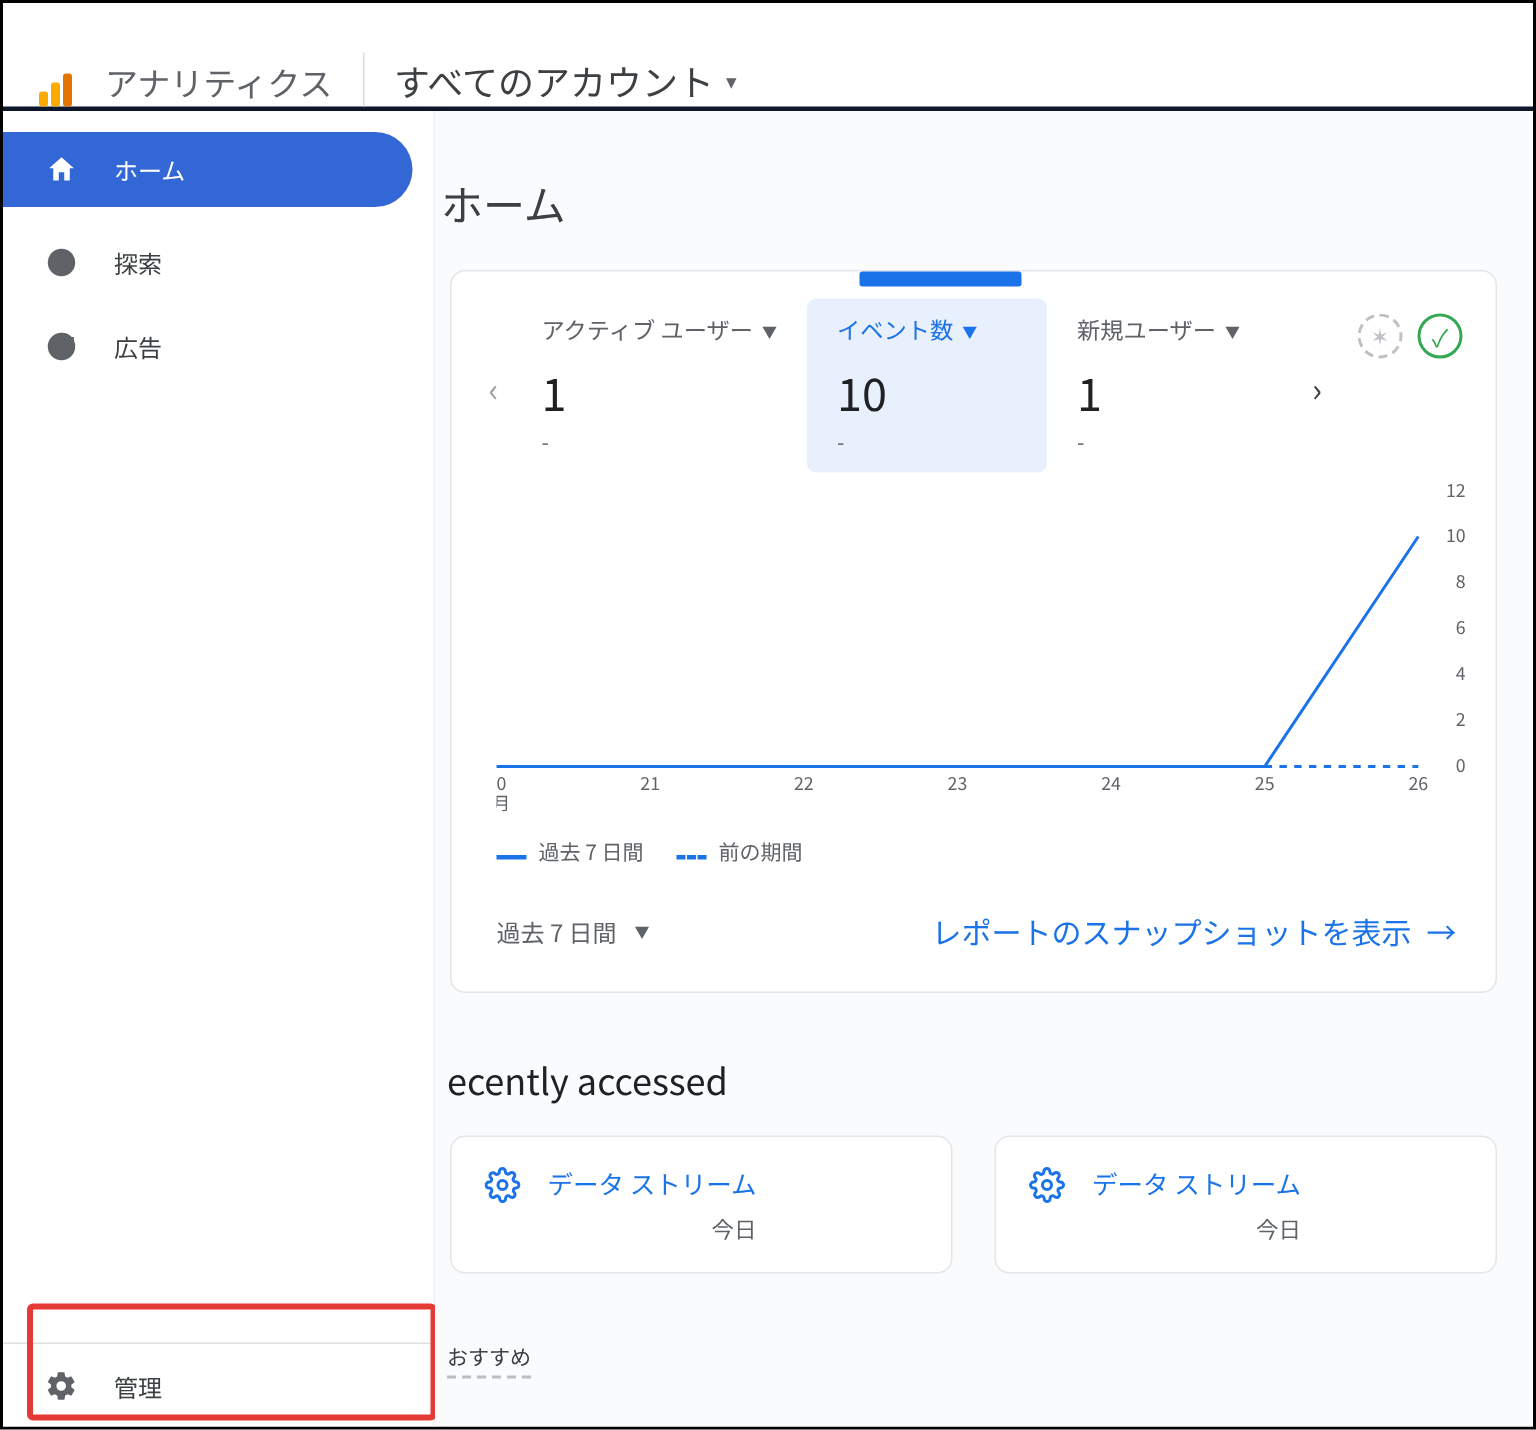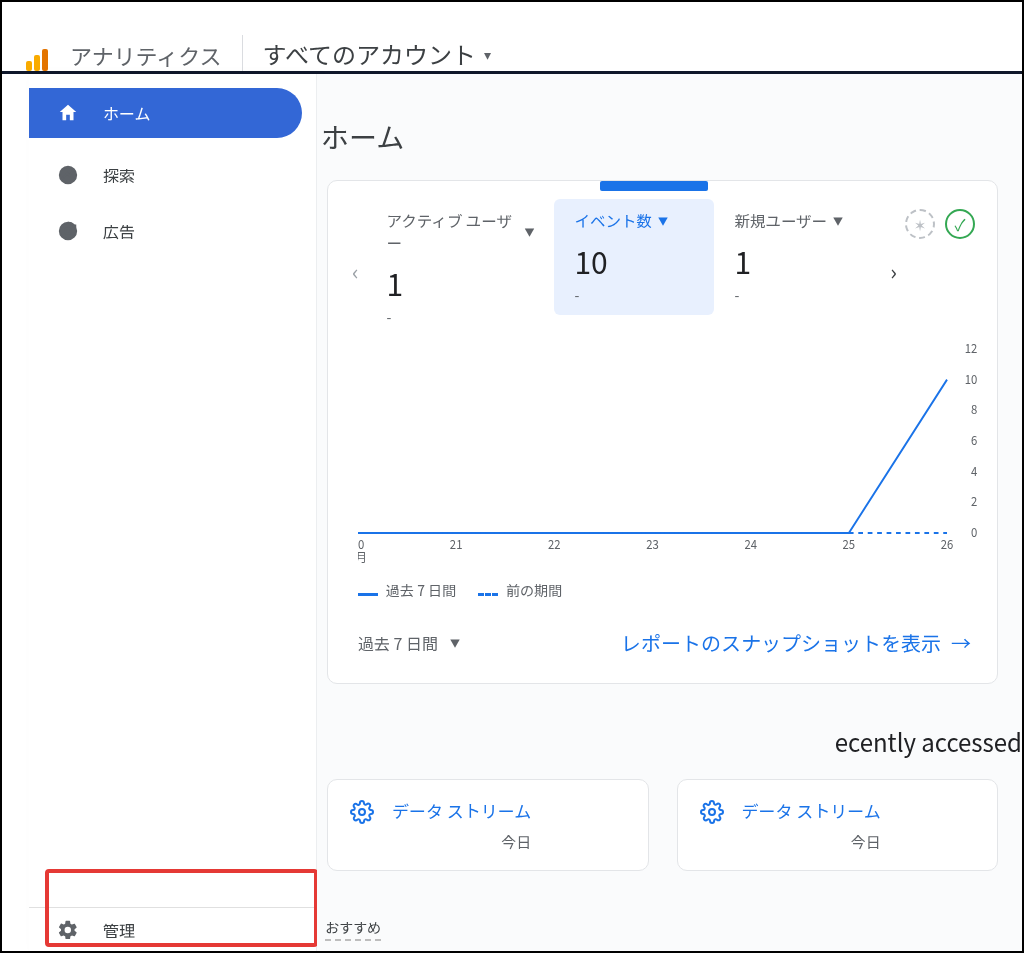--- a/index.html
+++ b/index.html
@@ -13,30 +13,30 @@
   .logo .bar2{width:6px;height:16px;background:#f9ab00;border-radius:2px;}
   .logo .bar3{width:6px;height:22px;background:#e37400;border-radius:2px;}
   .app-name{font-size:22px;color:#5f6368;margin-left:16px;}
   .vdiv{width:1px;height:36px;background:#dadce0;margin:0 20px;}
   .account-sel{font-size:24px;color:#3c4043;display:flex;align-items:center;gap:8px;cursor:pointer;}
   .caret{font-size:14px;color:#5f6368;}
   .searchbox{flex:1;margin-left:30px;height:52px;background:#f1f3f4;border-radius:8px 0 0 8px;display:flex;align-items:center;padding:0 18px;color:#8a8f95;font-size:17px;overflow:hidden;}
   .search-icon{width:20px;height:20px;margin-right:20px;flex-shrink:0;}
 
   
-  .body{display:flex;height:calc(100% - 72px);padding-left:27px;}
+  .body{display:flex;height:calc(100% - 72px);}
   .sidebar{width:288px;background:#fff;position:relative;border-right:1px solid #eceef0;display:flex;flex-direction:column; box-shadow: 4px 0 10px rgba(0,0,0,0.04);}
   .nav{padding-top:14px;flex:1;}
   .nav-item{display:flex;align-items:center;height:50px;padding-left:28px;gap:24px;font-size:16px;color:#3c4043;border-radius:0 30px 30px 0;margin-right:14px;cursor:pointer;}
   .nav-item.active{background:#3367d6;color:#fff;}
   .nav-item.active .nav-svg{fill:#fff;}
   .nav-svg{width:22px;height:22px;fill:#5f6368;}
   .nav-gap{height:6px;}
 
-  .admin-row{display:flex;align-items:center;height:44px;padding-left:28px;gap:24px;font-size:16px;color:#3c4043;cursor:pointer;border-top:1px solid #e0e0e0;}
+  .admin-row{display:flex;align-items:center;height:56px;padding-left:28px;gap:24px;font-size:16px;color:#3c4043;cursor:pointer;border-top:1px solid #e0e0e0;}
   .admin-highlight{position:absolute;left:16px;right:-2px;bottom:4px;height:78px;border:4px solid #e53935;border-radius:4px;pointer-events:none;}
 
   
   .main{flex:1;background:#fafbfc;padding:24px 0 0 0;position:relative;overflow:hidden;}
   .page-title{font-size:28px;color:#3c4043;margin-left:4px;margin-bottom:24px; margin-top:18px;}
 
   .card{background:#fff;margin:0 24px 40px 10px;border:1px solid #e3e5e8;border-radius:10px;padding:0;position:relative;}
   .accentbar{position:absolute;top:0;left:272px;width:108px;height:10px;background:#1a73e8;border-radius:2px;}
 
   .metric-row{display:flex;align-items:flex-start;padding:22px 16px 0 16px;position:relative;}
@@ -58,21 +58,21 @@
   .chart-area{padding:6px 16px 4px 30px;}
   .chart-svg{width:100%;height:220px;}
   .chart-legend{display:flex;gap:22px;padding:8px 0 6px 30px;font-size:14px;color:#5f6368;align-items:center;}
   .leg-solid{width:20px;height:3px;background:#1a73e8;display:inline-block;margin-right:8px;}
   .leg-dash{width:20px;height:0;border-top:3px dashed #1a73e8;display:inline-block;margin-right:8px;}
 
   .card-footer{display:flex;align-items:center;justify-content:space-between;padding:22px 26px 26px 30px;}
   .range-picker{font-size:16px;color:#5f6368;display:flex;align-items:center;gap:12px;cursor:pointer;}
   .snap-link{color:#1a73e8;font-size:20px;display:flex;align-items:center;gap:10px;cursor:pointer;}
 
-  .section-title{font-size:24px;color:#202124;margin-left:8px;margin-bottom:20px;text-align:right;}
+  .section-title{font-size:24px;color:#202124;margin-left:8px;margin-bottom:20px;}
   .recent-row{display:flex;gap:28px;margin-left:10px;margin-right:24px;}
   .recent-card{flex:1;background:#fff;border:1px solid #e3e5e8;border-radius:10px;padding:18px 22px;display:flex;gap:18px;align-items:flex-start;cursor:pointer;}
   .gear-blue{width:24px;height:24px;color:#1a73e8;flex-shrink:0;margin-top:2px;}
   .rc-title{font-size:17px;color:#1a73e8;}
   .rc-sub{font-size:15px;color:#5f6368;margin-top:8px;text-align:right;}
 
   .reco-title{font-size:14px;color:#3c4043;margin-left:8px;margin-top:46px;border-bottom:2px dashed #bdbdbd;display:inline-block;padding-bottom:2px;}
 </style>
 </head>
 <body>

